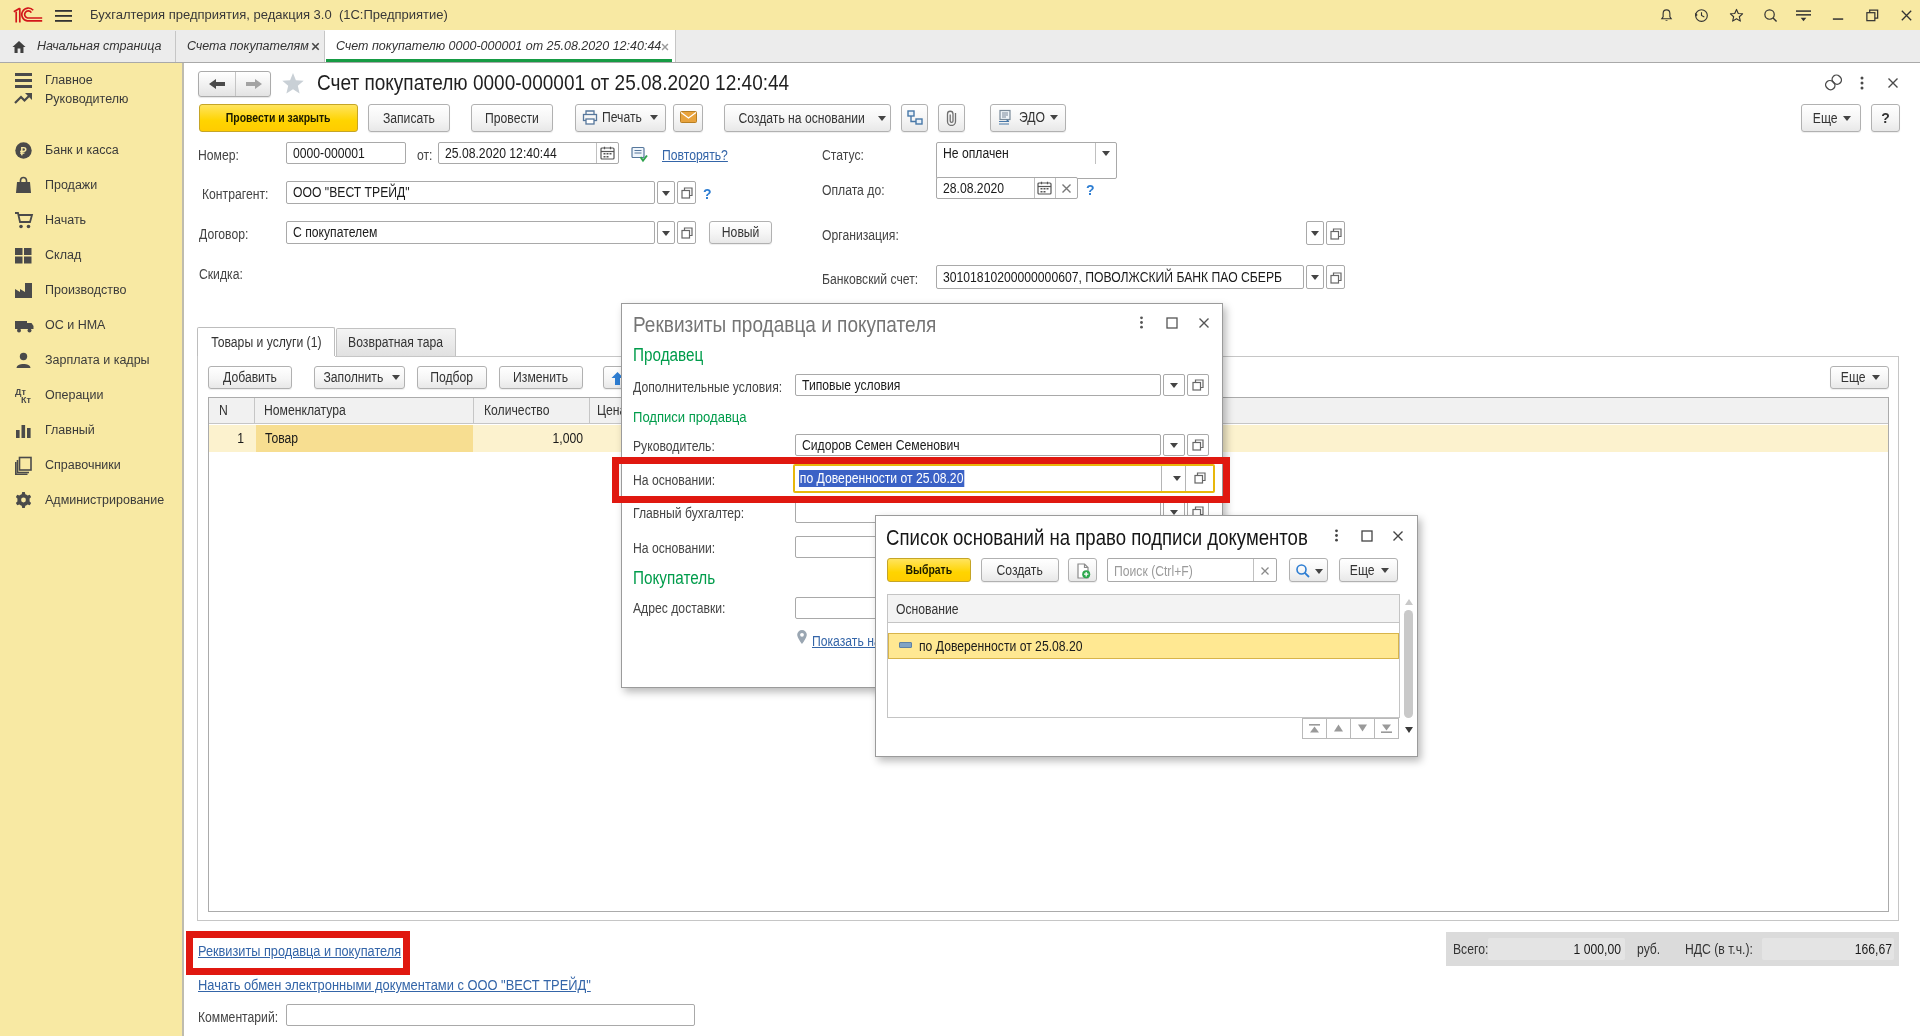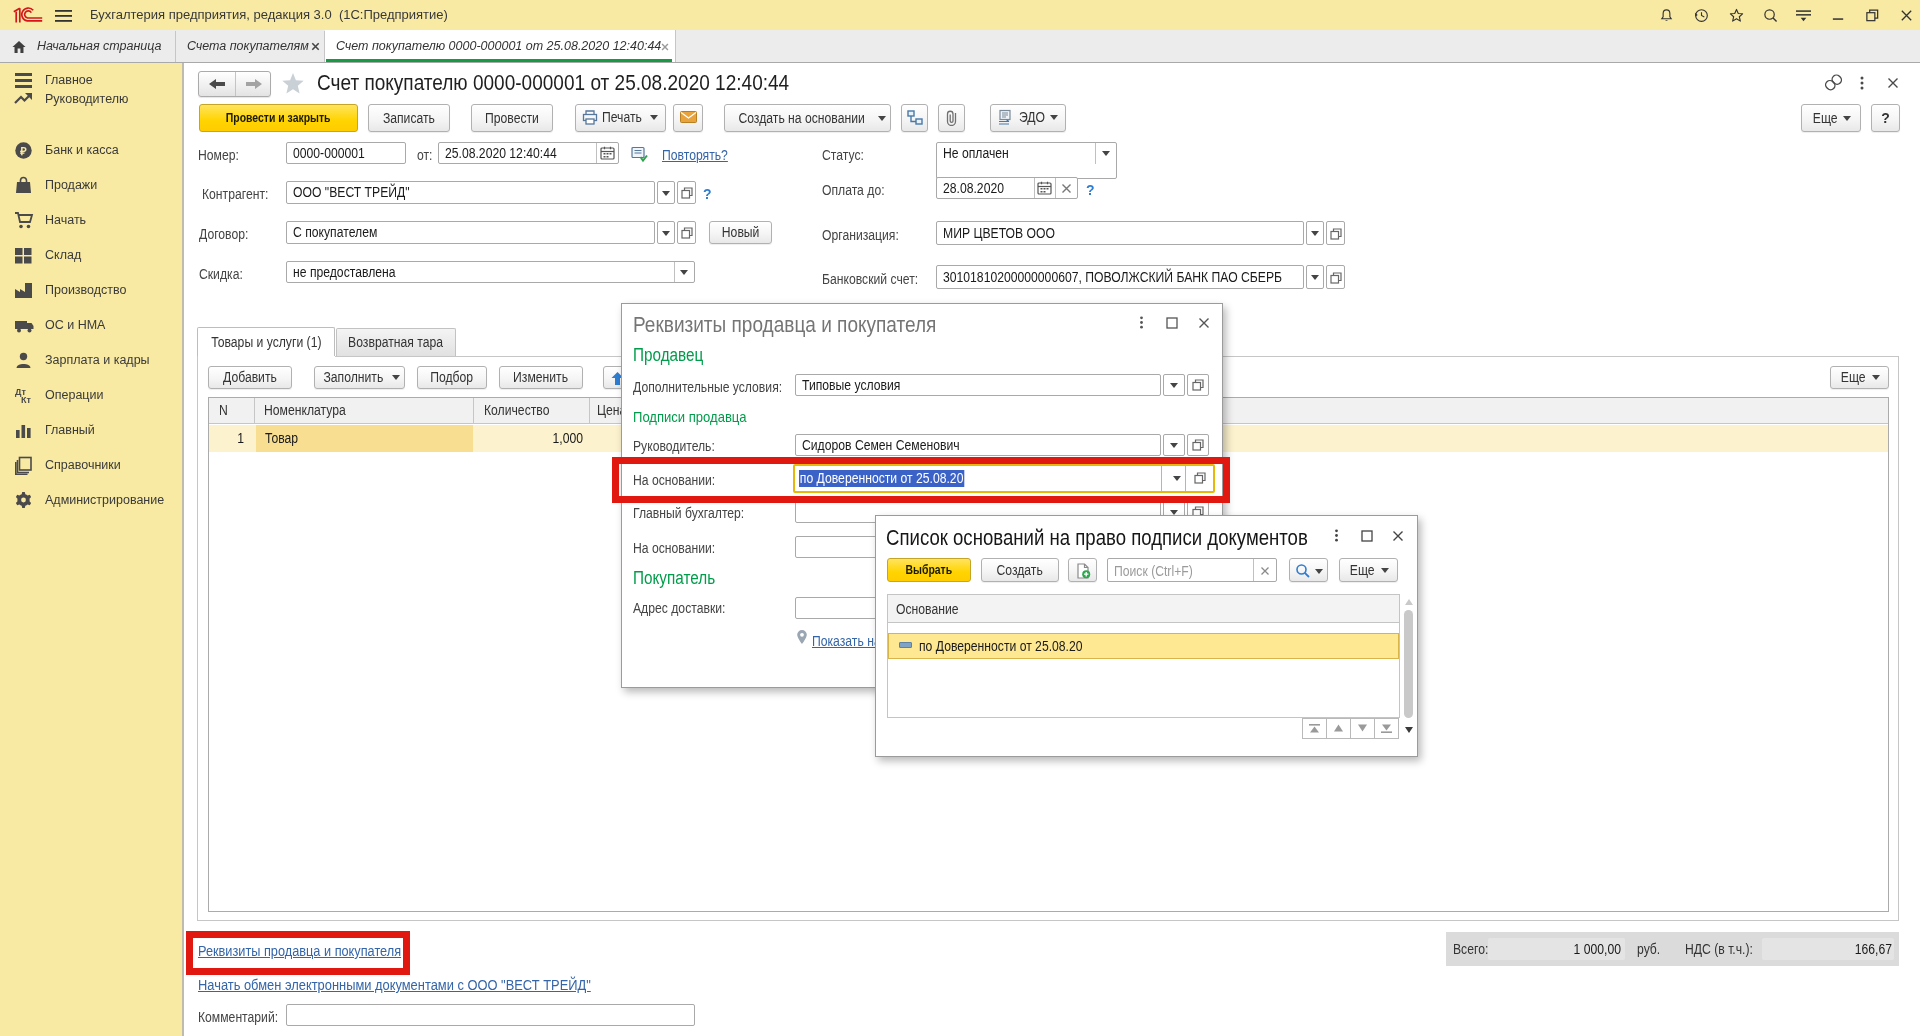--- a/index.html
+++ b/index.html
@@ -403,40 +403,32 @@
 <div class="abs obox" style="left:677px;top:221px;width:19px;height:23px">
       <svg style="position:absolute;left:3px;top:5px" width="12" height="12" viewBox="0 0 12 12">
         <g fill="none" stroke="#666" stroke-width="1.2">
           <rect x="1" y="3.5" width="7.5" height="7.5"></rect>
           <path d="M3.5 3.5 L3.5 1 L11 1 L11 8.5 L8.5 8.5"></path>
         </g>
       </svg>
     </div>
 <div class="abs btn" style="left:709px;top:221px;width:63px;height:23px;line-height:21px"><span class="tc">Новый</span></div>
 <div class="abs lbl" style="left:822px;top:227px">Организация:</div>
-<div class="abs fld" style="left:936px;top:221px;width:368px;height:24px">
-      <span class="in" style="line-height:22px">МИР ЦВЕТОВ ООО</span>
-    </div>
 <div class="abs abox" style="left:1306px;top:221px;width:18px;height:24px">
       <div class="arr"></div>
     </div>
 <div class="abs obox" style="left:1326px;top:221px;width:19px;height:24px">
       <svg style="position:absolute;left:3px;top:6px" width="12" height="12" viewBox="0 0 12 12">
         <g fill="none" stroke="#666" stroke-width="1.2">
           <rect x="1" y="3.5" width="7.5" height="7.5"></rect>
           <path d="M3.5 3.5 L3.5 1 L11 1 L11 8.5 L8.5 8.5"></path>
         </g>
       </svg>
     </div>
 <div class="abs lbl" style="left:199px;top:266px">Скидка:</div>
-<div class="abs fld" style="left:286px;top:261px;width:409px;height:22px">
-      <span class="in">не предоставлена</span>
-  <div style="position:absolute;right:19px;top:0;width:1px;height:20px;background:#C0C0C0"></div>
-  <div class="arr" style="position:absolute;right:6px;top:8px"></div>
-</div>
 <div class="abs lbl" style="left:822px;top:271px">Банковский счет:</div>
 <div class="abs fld" style="left:936px;top:265px;width:368px;height:24px">
       <span class="in" style="line-height:22px">30101810200000000607, ПОВОЛЖСКИЙ БАНК ПАО СБЕРБ</span>
     </div>
 <div class="abs abox" style="left:1306px;top:265px;width:18px;height:24px">
       <div class="arr"></div>
     </div>
 <div class="abs obox" style="left:1326px;top:265px;width:19px;height:24px">
       <svg style="position:absolute;left:3px;top:6px" width="12" height="12" viewBox="0 0 12 12">
         <g fill="none" stroke="#666" stroke-width="1.2">

